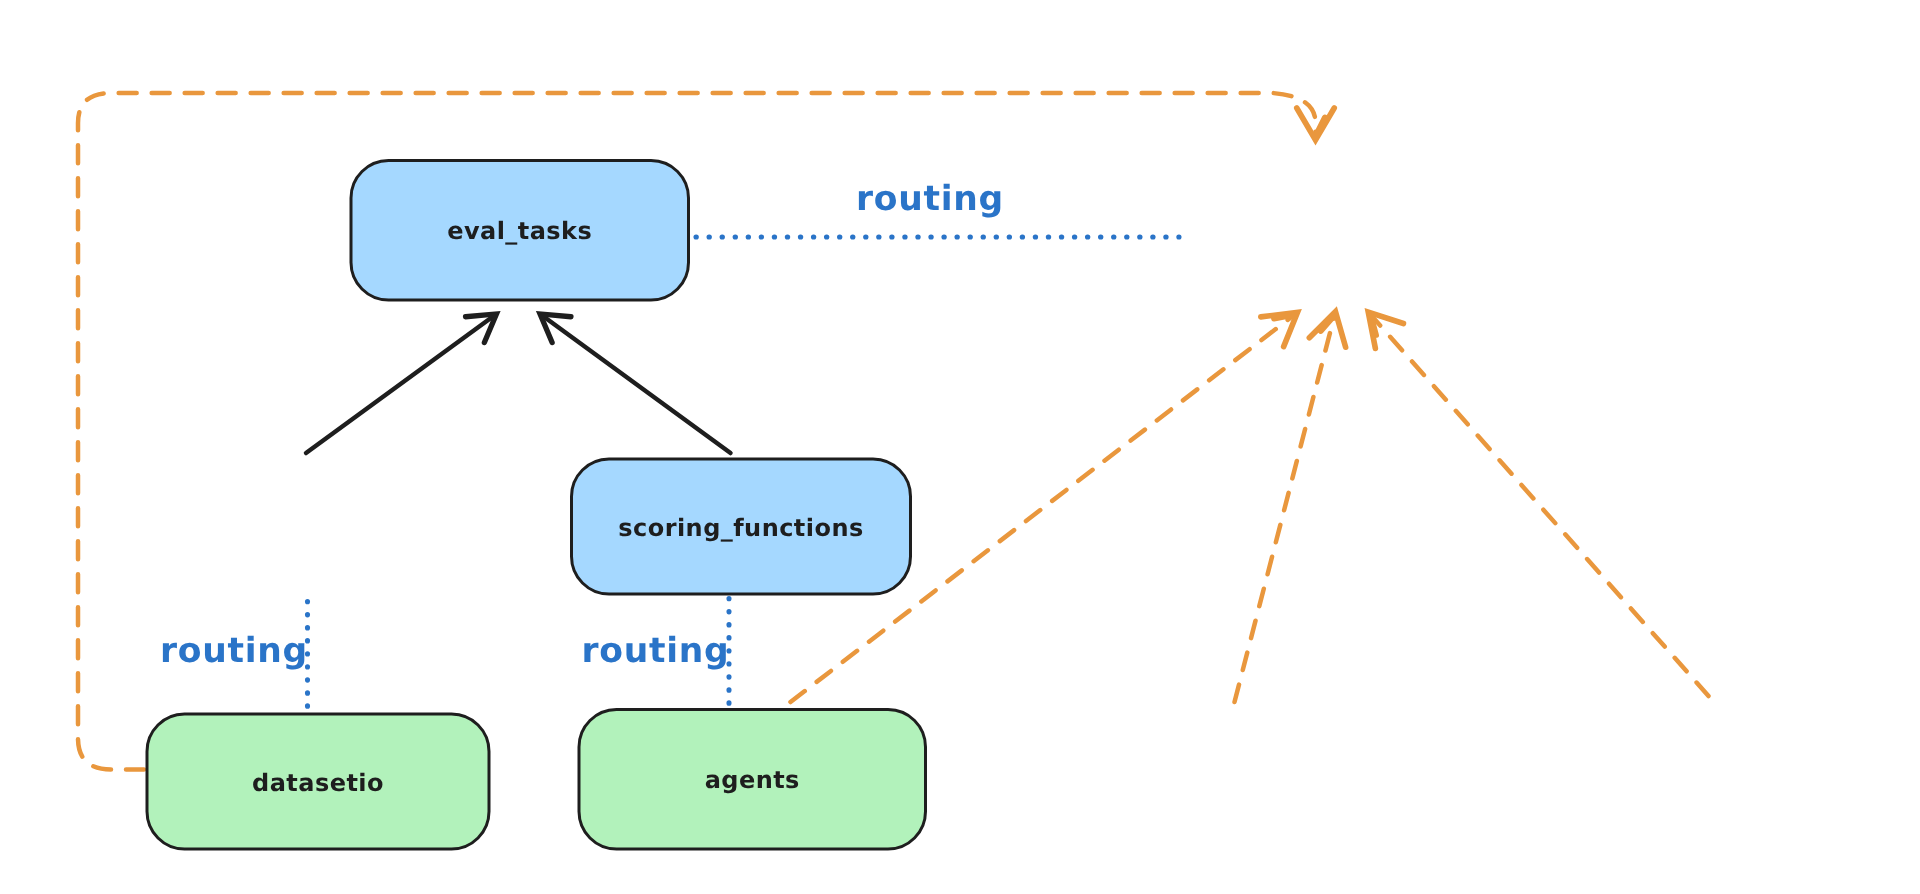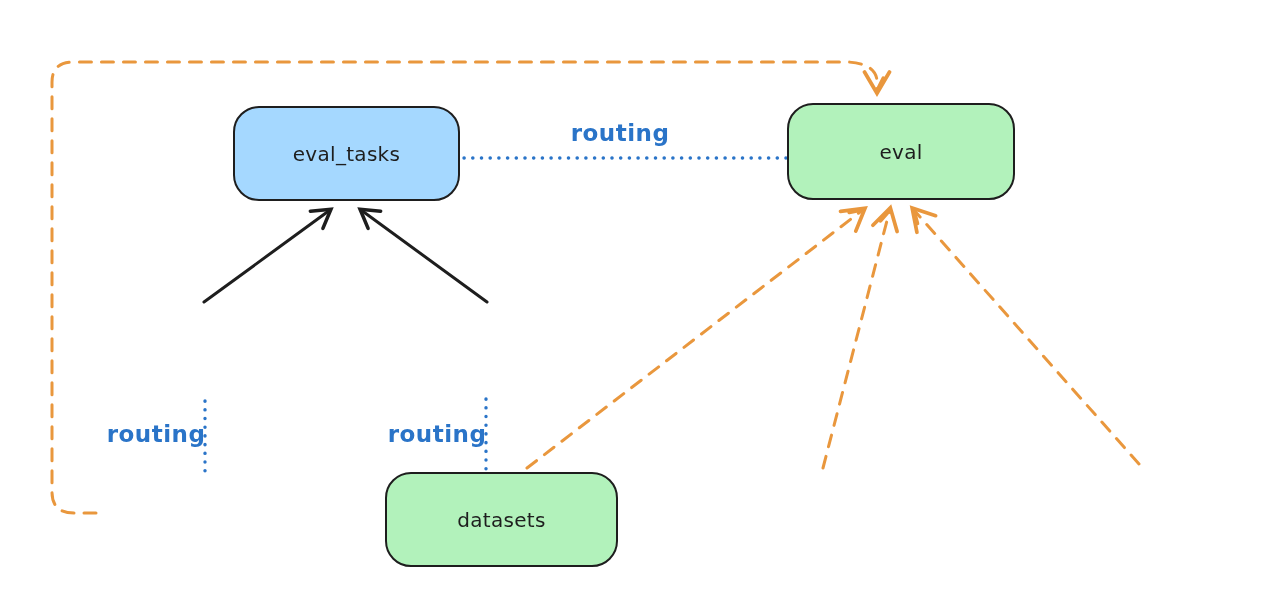--- a/index.html
+++ b/index.html
@@ -17,21 +17,21 @@
   }
   svg.edges{position:absolute;left:0;top:0;width:1280px;height:596px;}
   .node{
     position:absolute;box-sizing:border-box;
     border:2.6px solid var(--ink);border-radius:26px;
     display:flex;align-items:center;justify-content:center;
   }
   .node.fill-blue{background:var(--node-blue);}
   .node.fill-green{background:var(--node-green);}
   .node-label{
-    font-size:20px;color:var(--ink);letter-spacing:.3px;white-space:nowrap;
+    font-size:16px;color:var(--ink);letter-spacing:.3px;white-space:nowrap;font-weight:bold;
   }
   .edge-label{
     position:absolute;transform:translateX(-50%);
     color:var(--routing-blue);font-weight:bold;font-size:23px;
     letter-spacing:.5px;white-space:nowrap;
   }
   .edge-solid{stroke:var(--ink);stroke-width:3;fill:none;stroke-linecap:round;}
   .edge-dotted{stroke:var(--routing-blue);stroke-width:3.4;fill:none;
     stroke-linecap:round;stroke-dasharray:0.2 8.5;}
   .edge-dashed{stroke:var(--orange);stroke-width:3;fill:none;
@@ -62,29 +62,32 @@
     <path class="edge-dashed" d="M 96 513 L 74 513 Q 52 513 52 492 L 52 82 Q 52 62 74 62 L 848 62 Q 877 64 877 82 L 877 92" marker-end="url(#arrowOrange)"></path>
     <path class="edge-dashed" d="M 527 468 L 864 209" marker-end="url(#arrowOrange)"></path>
     <path class="edge-dashed" d="M 823 468 L 890 209" marker-end="url(#arrowOrange)"></path>
     <path class="edge-dashed" d="M 1139 464 L 913 209" marker-end="url(#arrowOrange)"></path>
   </svg>
 
   <div class="node fill-blue" style="left:233px;top:106px;width:227px;height:95px">
     <span class="node-label">eval_tasks</span>
   </div>
 
-  <div class="node fill-green" style="left:787px;top:103px;width:228px;height:97px">
-    <span class="node-label">eval</span>
+
+
+  <div class="node fill-blue" style="left:380px;top:305px;width:228px;height:92px">
+    <span class="node-label">scoring_functions</span>
   </div>
 
-
-
+  <div class="node fill-green" style="left:97px;top:475px;width:230px;height:92px">
+    <span class="node-label">datasetio</span>
+  </div>
 
   <div class="node fill-green" style="left:385px;top:472px;width:233px;height:95px">
-    <span class="node-label">datasets</span>
+    <span class="node-label">agents</span>
   </div>
 
 
 
   <div class="edge-label" style="left:620px;top:120px">routing</div>
   <div class="edge-label" style="left:156px;top:421px">routing</div>
   <div class="edge-label" style="left:437px;top:421px">routing</div>
 
 </div>
 

